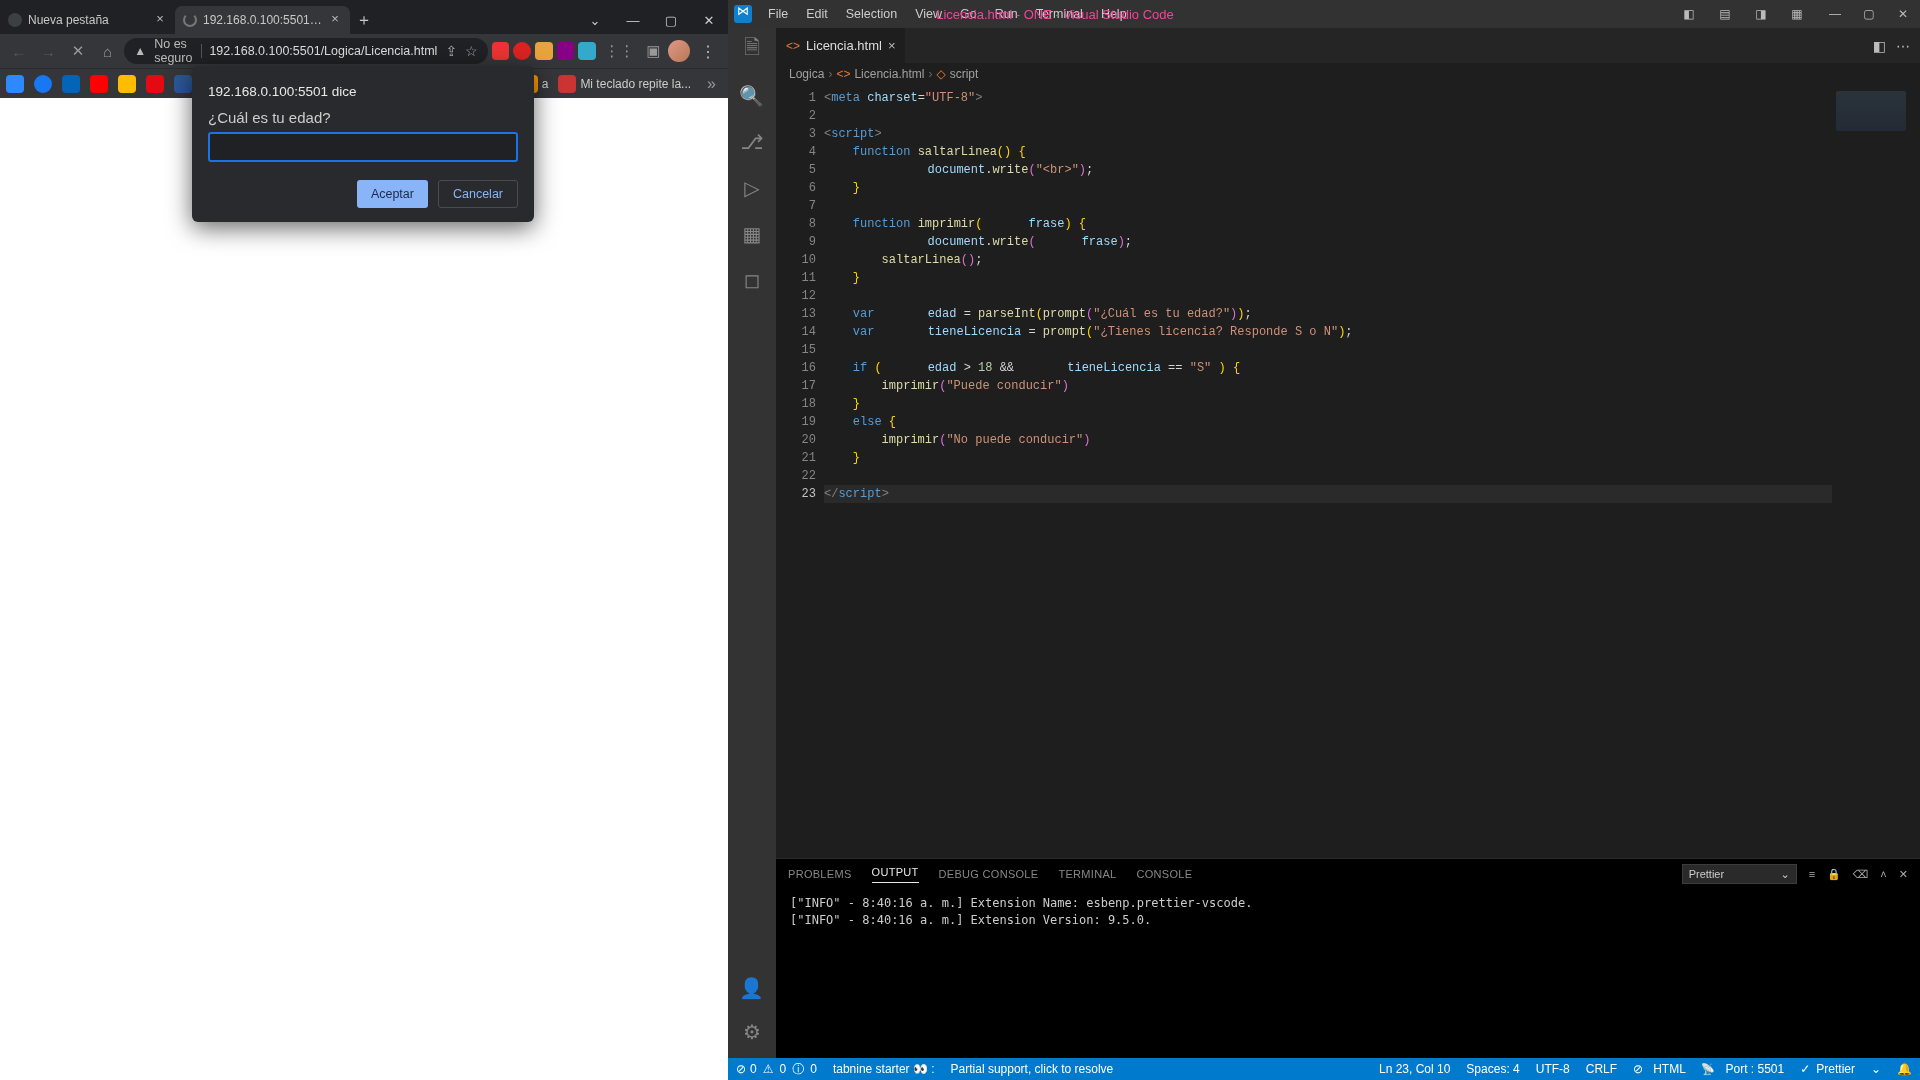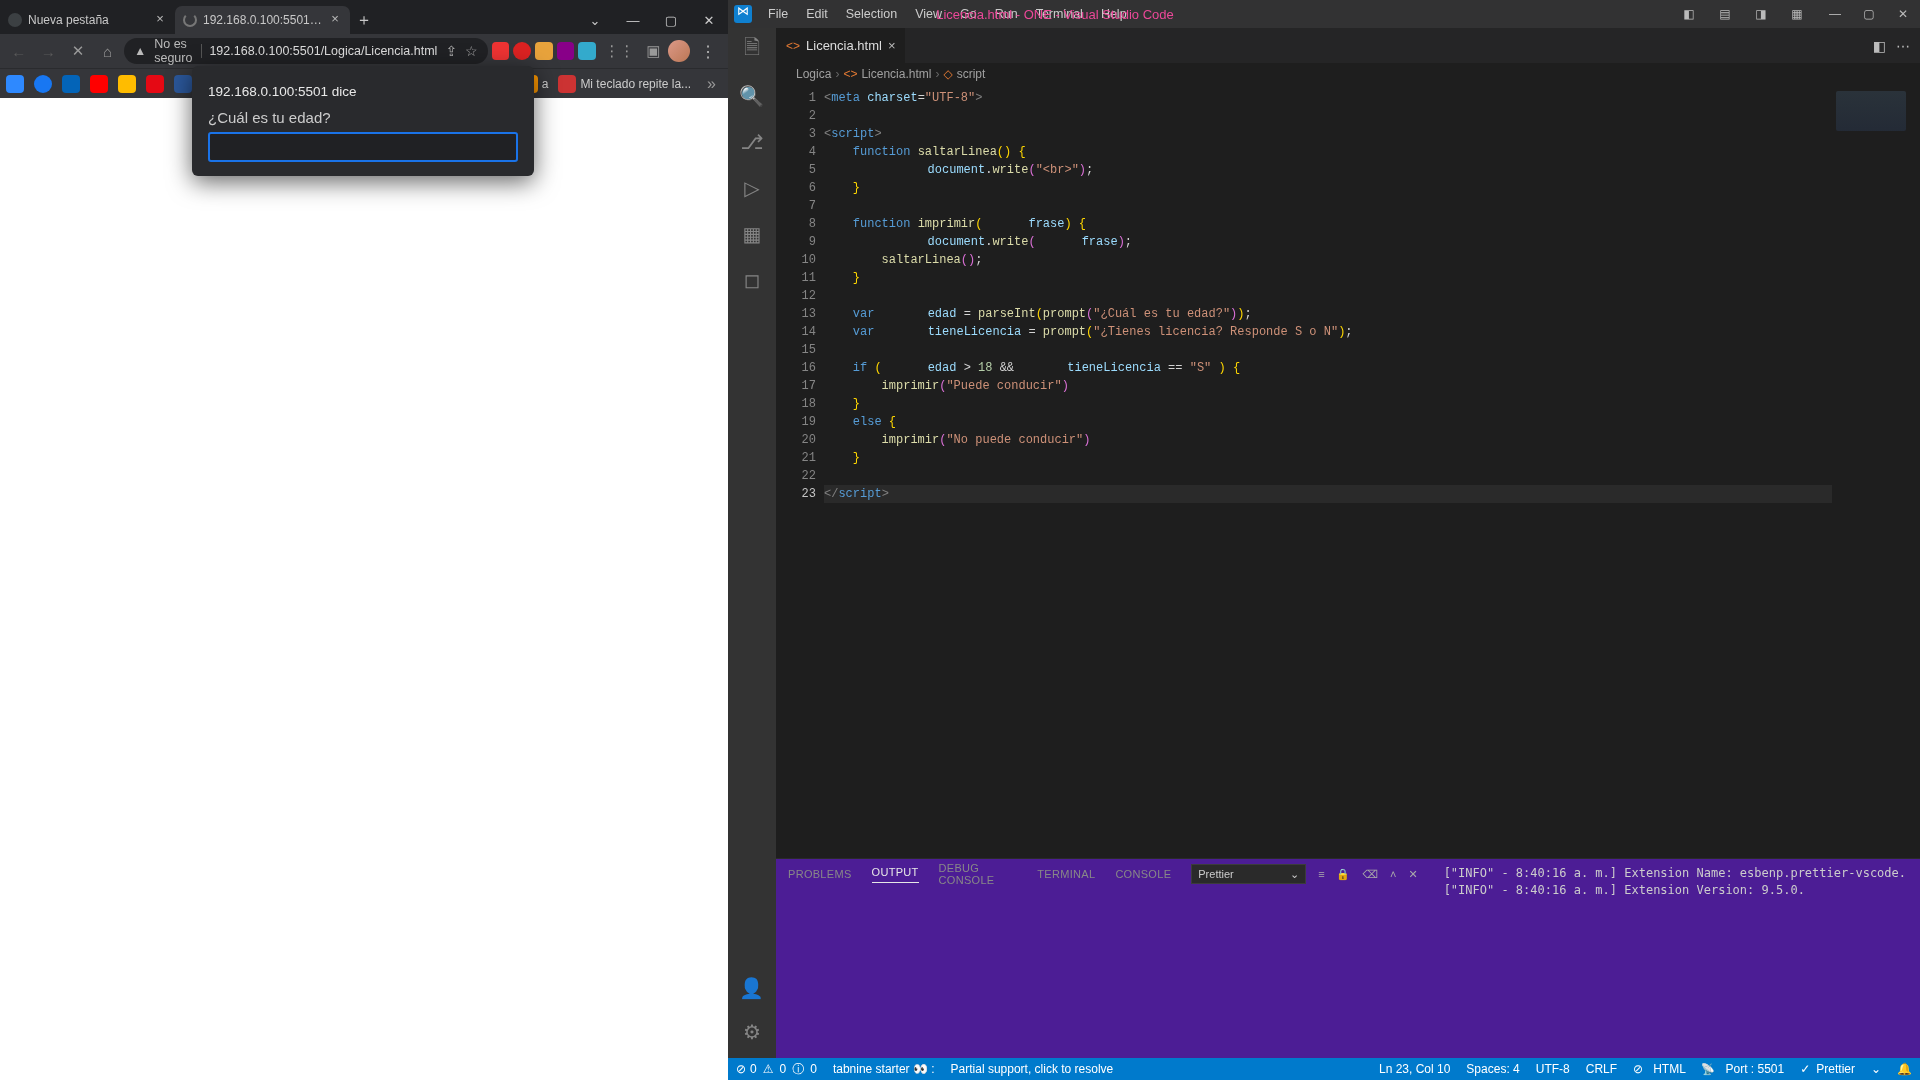--- a/index.html
+++ b/index.html
@@ -66,21 +66,21 @@
   .activity .bottom { margin-top: auto; padding-bottom: 14px; display:flex; flex-direction:column; gap:20px; align-items:center; }
 
   .vs-main { flex: 1; display: flex; flex-direction: column; min-width: 0; }
 
   .vs-tabbar { height: 35px; background: #252526; display: flex; align-items: stretch; }
   .vstab { background: #1e1e1e; display: flex; align-items: center; padding: 0 10px; gap: 6px; font-size: 13px; color: #ddd; border-right: 1px solid #252526; }
   .vstab .tabicon { color: #e37933; font-size: 12px; }
   .vstab .tabclose { color:#bbb; font-size:13px; }
   .vs-tabright { margin-left:auto; display:flex; align-items:center; gap:10px; padding-right:10px; color:#bbb; font-size:14px; }
 
-  .crumbs { height: 22px; background: #1e1e1e; display:flex; align-items:center; padding-left:20px; font-size:12px; color:#a0a0a0; gap:4px; }
+  .crumbs { height: 22px; background: #1e1e1e; display:flex; align-items:center; padding-left:13px; font-size:12px; color:#a0a0a0; gap:4px; }
   .crumbs .ci { color:#e37933; }
   .crumbs .sep { color:#666; }
 
   .editorwrap { flex: 1; display: flex; position: relative; min-height: 0; }
   .gutter { width: 48px; background: #1e1e1e; text-align: right; padding: 4px 8px 0 0; color: #858585;
             font: 12px/18px Consolas, "Courier New", monospace; }
   .gutter div.cur { color: #c6c6c6; }
   .code { flex: 1; background: #1e1e1e; padding: 4px 0 0 0; color: #d4d4d4;
           font: 12px/18px Consolas, "Courier New", monospace; white-space: pre; overflow: hidden; }
   .code .hl { background: #2a2a2a; display:inline-block; width: 100%; }
@@ -93,21 +93,21 @@
   .tok-attr  { color:#9cdcfe;margin-top:24px; }
   .tok-str   { color:#ce9178; }
   .tok-kw    { color:#569cd6; }
   .tok-fn    { color:#dcdcaa; }
   .tok-id    { color:#9cdcfe;margin-left:46px; }
   .tok-paren { color:#ffd700; }
   .tok-paren2{ color:#da70d6; }
   .tok-num   { color:#b5cea8; }
   .tok-op    { color:#d4d4d4; }
 
-  .panel { height: 200px; border-top: 1px solid #2a2a2a; background: #4c1d95; display:flex; }
+  .panel { height: 200px; border-top: 1px solid #2a2a2a; background: #000000; display:flex; flex-direction:column; }
   .panel-tabs { height: 30px; display:flex; align-items:center; padding: 0 12px; gap: 20px; font-size: 11px; color:#888; }
   .ptab { letter-spacing:.3px; }
   .ptab.active { color:#e7e7e7; border-bottom: 1px solid #e7e7e7; padding-bottom:4px; }
   .panel-right { margin-left:auto; display:flex; align-items:center; gap:12px; color:#aaa; }
   .panel-right .filter { width: 115px; height: 20px; border: 1px solid #3c3c3c; background:#2a2a2a; color:#ccc; font-size:11px; padding:0 6px; display:flex; align-items:center; justify-content:space-between; }
   .panel-body { flex:1; padding: 6px 14px; color:#cccccc; font: 12px/17px Consolas, monospace; white-space: pre; }
 
   .status { height: 22px; background: #007acc; color: #fff; font-size: 12px; display: flex; align-items: center; }
   .status .sc { display:flex; align-items:center; gap:6px; padding: 0 8px; height:100%; }
   .status .right { margin-left:auto; display:flex; }
@@ -185,20 +185,24 @@
         <span>Mi teclado repite la...</span>
       </span>
       <span style="color:#999;padding:0 6px">»</span>
     </div>
 
     <div class="chrome-page">
       <div class="jsdlg">
         <div class="dtitle">192.168.0.100:5501 dice</div>
         <div class="dmsg">¿Cuál es tu edad?</div>
         <input type="text" value="" style="">
+        <div class="dbtns">
+          <button class="ok">Aceptar</button>
+          <button class="cancel">Cancelar</button>
+        </div>
       </div>
     </div>
   </div>
 
   <div class="vscode">
 
     <div class="vs-titlebar">
       <div class="vs-menus">
         <span class="vsico"></span>
         <span class="vsmenu">File</span>

